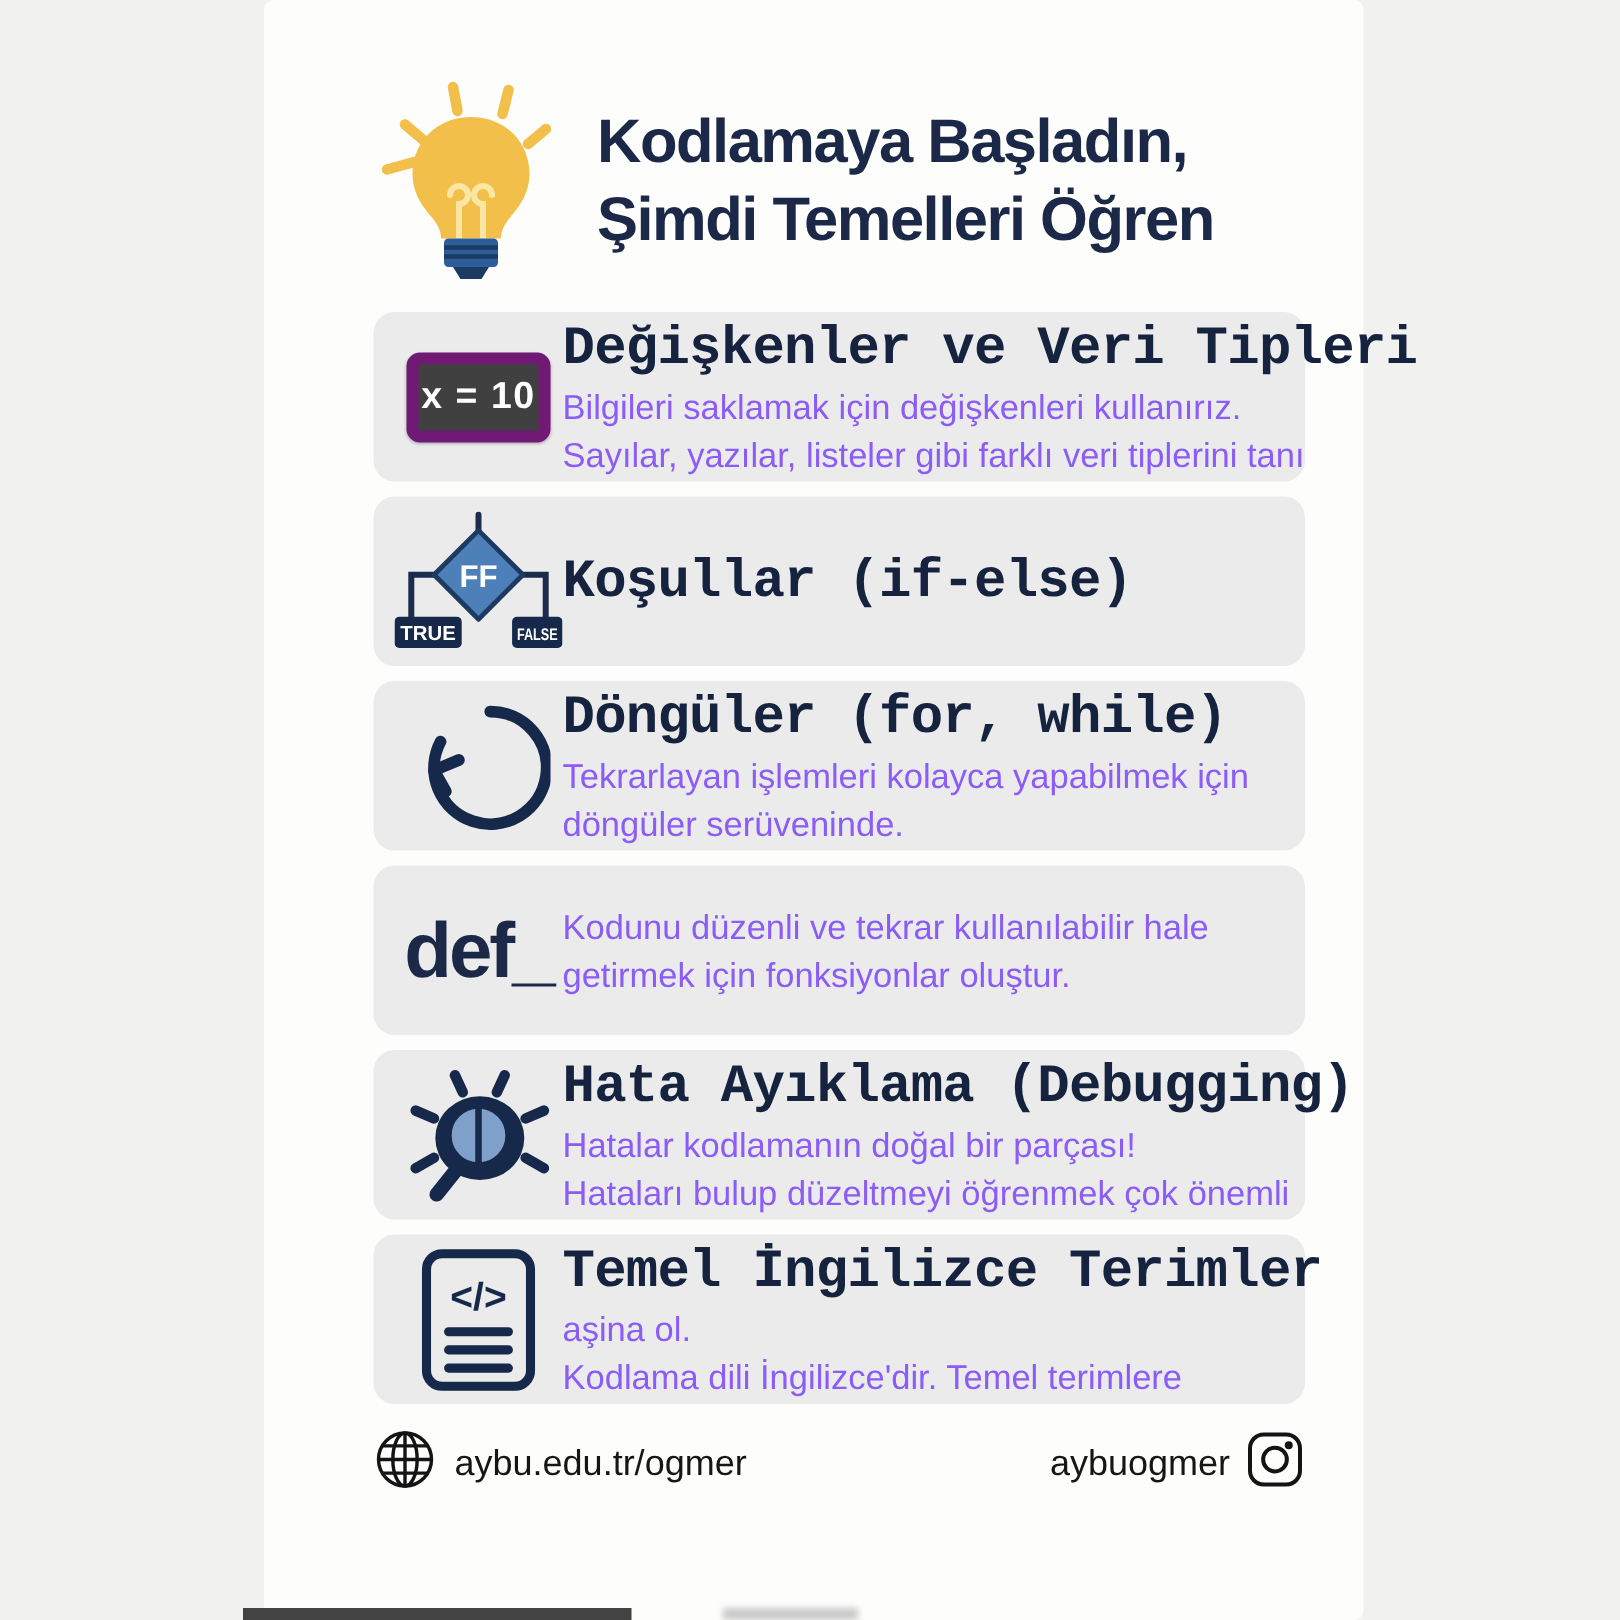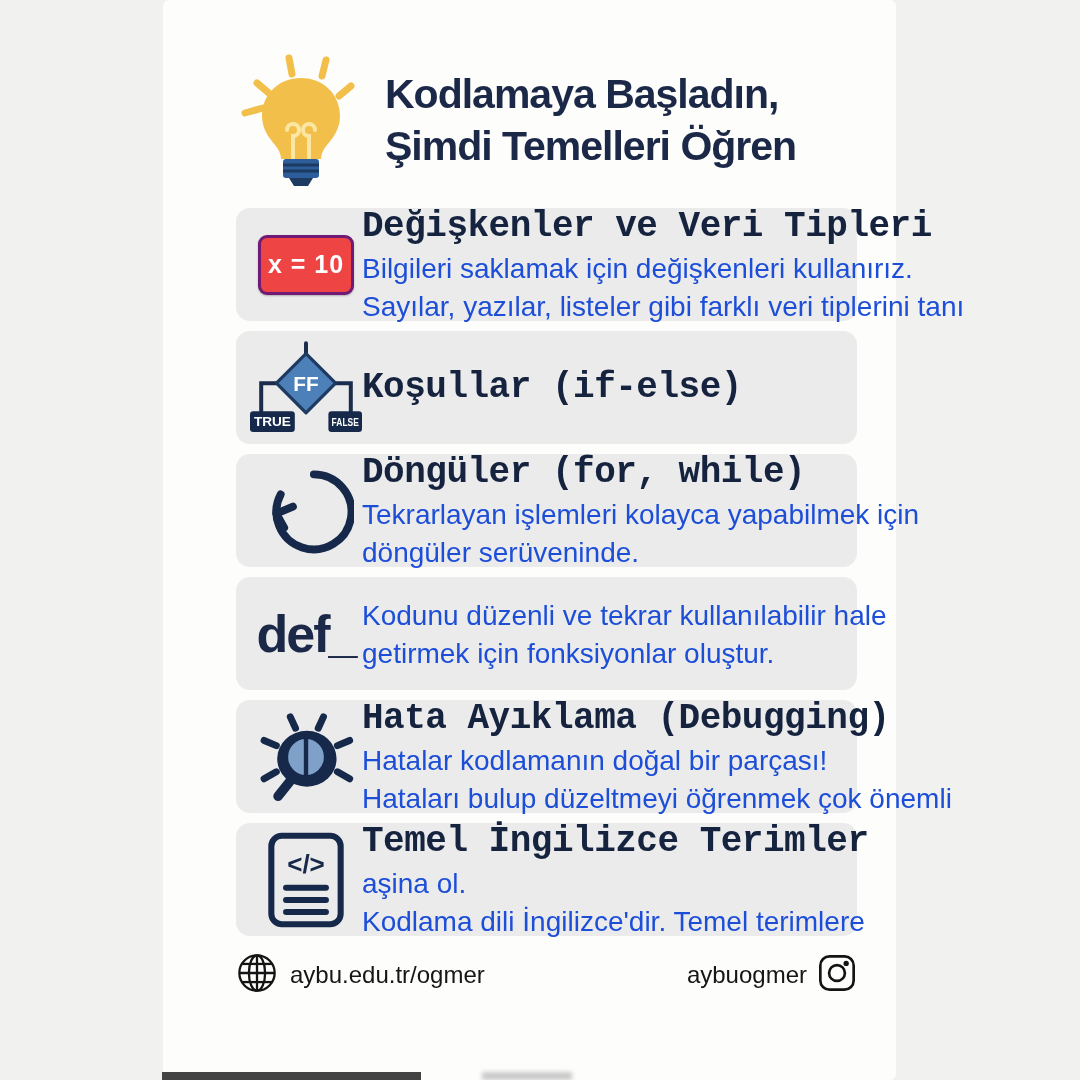--- a/index.html
+++ b/index.html
@@ -5,21 +5,21 @@
   * { margin:0; padding:0; box-sizing:border-box; }
   html,body { width:1080px; height:1080px; }
   body {
     font-family:"Liberation Sans", sans-serif;
     background:#f1f1f0;
     color:#1b2847;
     overflow:hidden;
   }
   .canvas { position:relative; width:1080px; height:1080px; }
   .panel {
-    position:absolute; left:163px; top:0; width:733px; height:1080px;
+    position:absolute; left:176px; top:0; width:733px; height:1080px;
     background:#fdfdfc; border-radius:6px;
     padding:50px 0 0 0;
   }
   
   .header { display:flex; align-items:center; margin-left:60px; height:140px; }
   .bulb-wrap { width:150px; height:140px; flex:0 0 auto; }
   .titles { margin-left:12px; }
   .title-line {
     font-size:41px; font-weight:700; letter-spacing:-1px;
     color:#1b2847; line-height:1.28; white-space:nowrap;
@@ -28,23 +28,23 @@
   .subtitle { margin:22px 0 0 76px; font-size:27px; color:#24324e; line-height:1.38; }
   
   .cards { margin:18px 0 0 73px; width:621px; display:flex; flex-direction:column; gap:10px; }
   .card {
     background:#ebebec; border-radius:14px; height:113px;
     display:flex; align-items:center; padding:0 8px 0 14px;
   }
   .card-icon { width:112px; flex:0 0 auto; display:flex; align-items:center; justify-content:center; }
   .card-text { flex:1; min-width:0; padding-top:2px; }
   .card-title { font-size:36px; font-weight:700; color:#15233f; letter-spacing:-0.5px; margin-bottom:3px; white-space:nowrap;font-family:Liberation Mono, monospace; }
-  .card-body { font-size:28px; color:#1d4ed8; line-height:1.35; white-space:nowrap; }
+  .card-body { font-size:23px; color:#8b5cf6; line-height:1.35; white-space:nowrap; }
   .var-box {
-    width:96px; height:60px; background:#ef4444; border:3px solid #701a75;
+    width:96px; height:60px; background:#404040; border:8px solid #701a75;
     border-radius:9px; display:flex; align-items:center; justify-content:center;
     color:#ffffff; font-weight:700; font-size:25px; letter-spacing:1px;
     box-shadow:0 1px 2px rgba(0,0,0,.25);
   }
   .def-text { font-size:52px; font-weight:700; color:#1b2847; letter-spacing:-2px; font-family:"Liberation Sans", sans-serif; }
   
   .footer {
     margin:16px 0 0 73px; width:621px;
     display:flex; align-items:center;
   }

